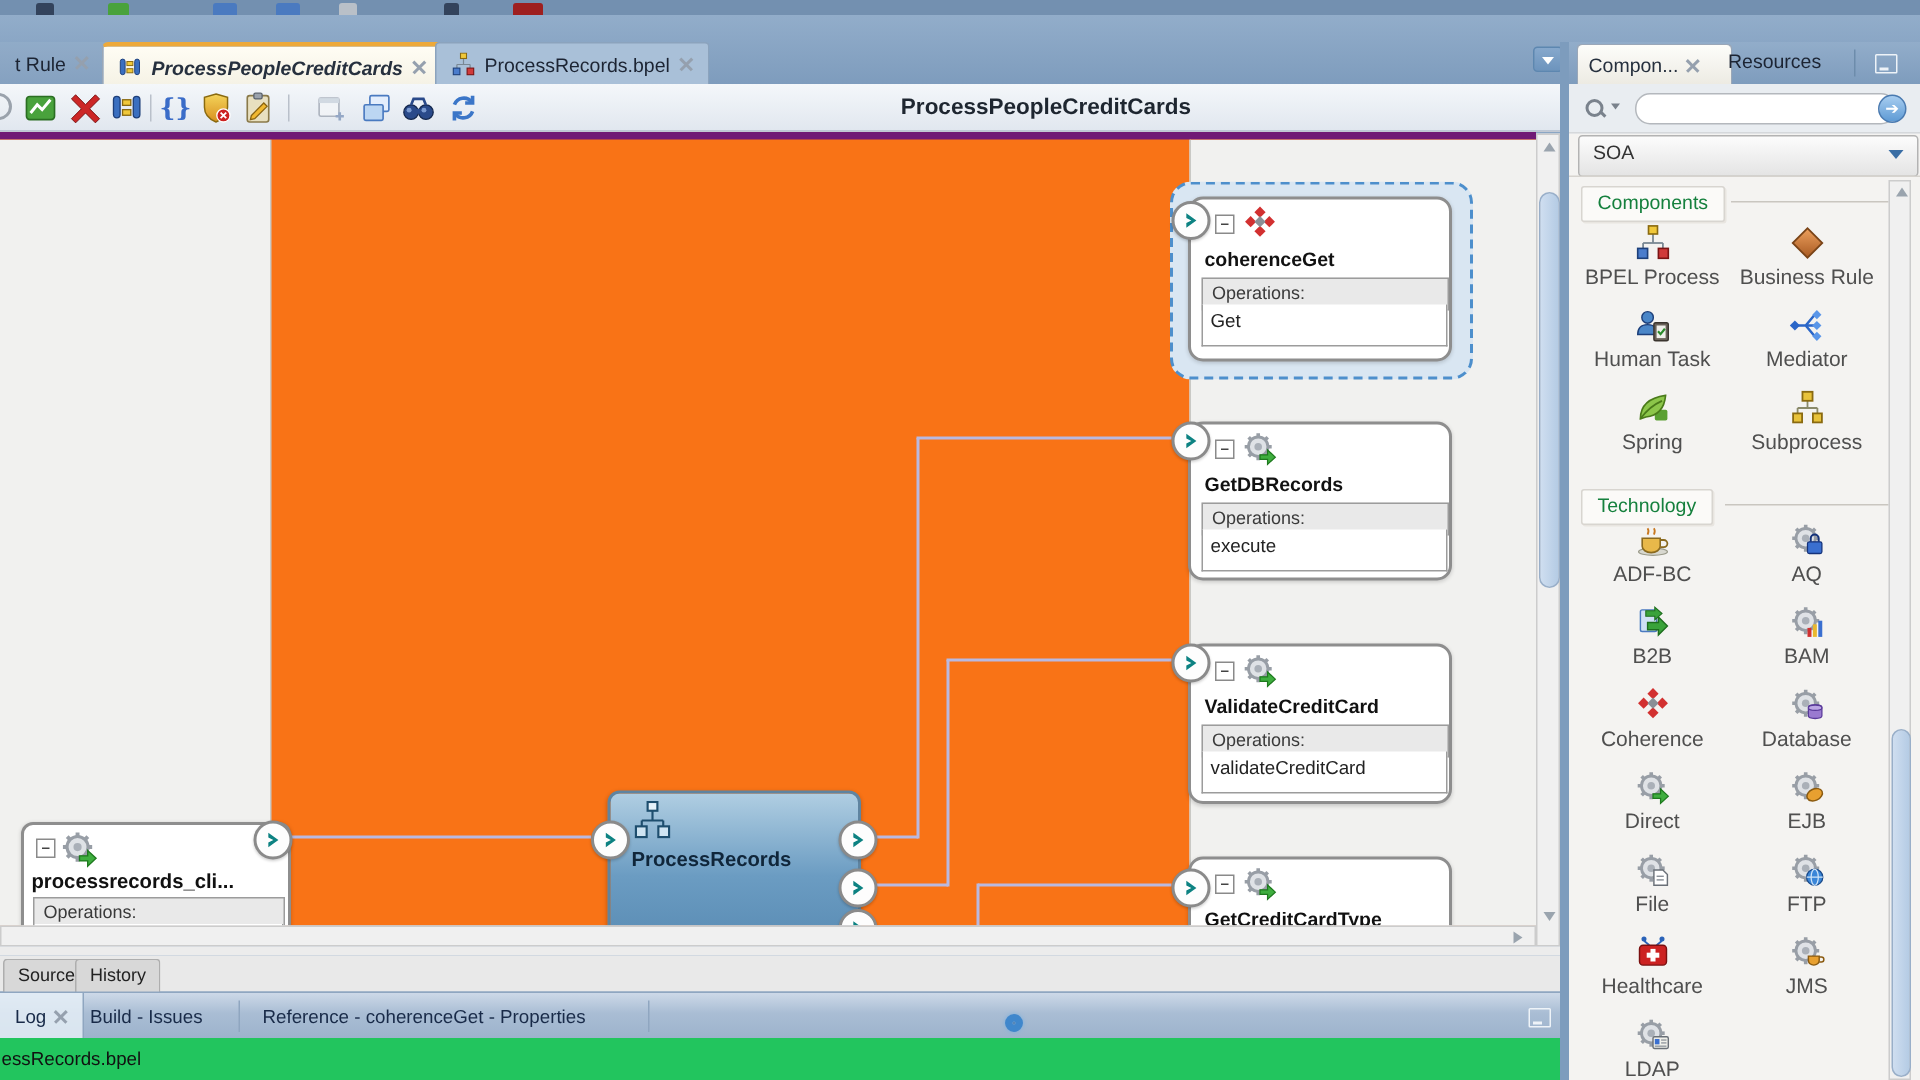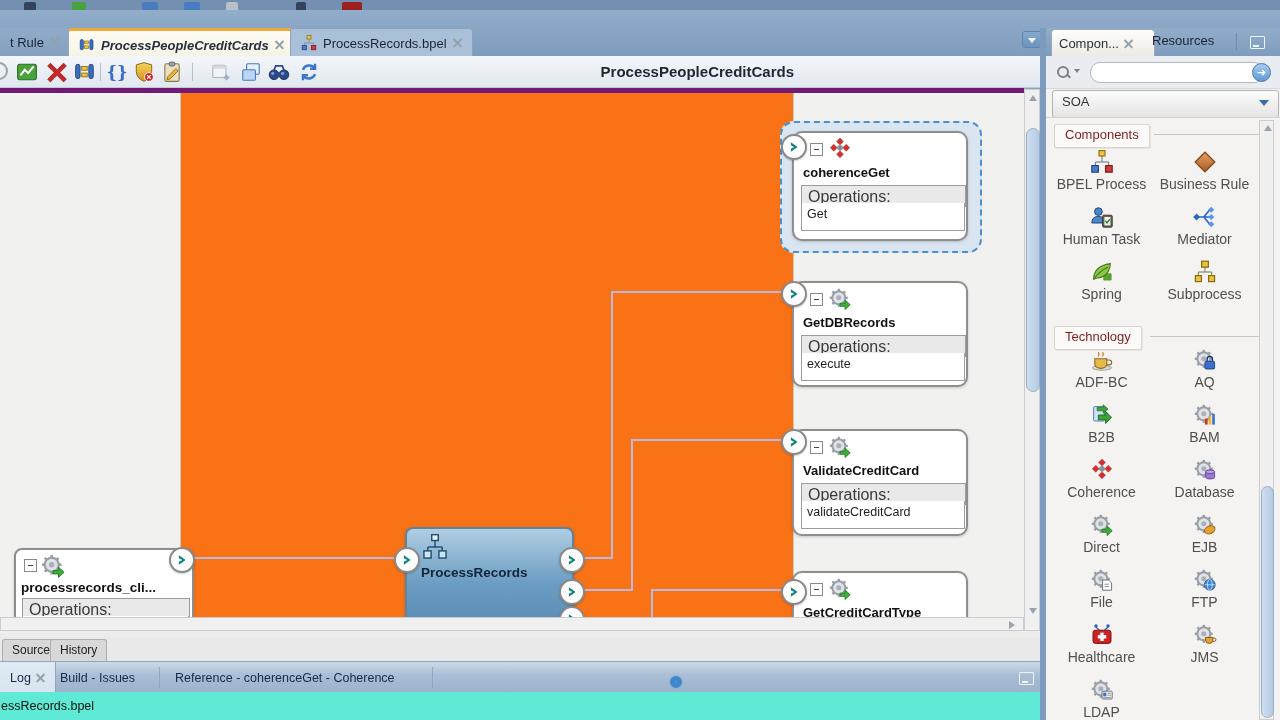--- a/index.html
+++ b/index.html
@@ -34,21 +34,21 @@
   .laneline{position:absolute;top:0;width:1px;height:529px;background:#c9c9c5;}
   .wire{position:absolute;background:#b9b9e0;}
   .refbox{position:absolute;width:172px;background:#fff;border:2px solid #8e8e8e;border-radius:10px;
     box-shadow:0 1px 3px rgba(0,0,0,0.18);}
   .minusbox{position:absolute;width:11px;height:11px;background:#fff;border:1px solid #8a8a8a;
     display:flex;align-items:center;justify-content:center;}
   .minusbox::after{content:"";width:5px;height:1.6px;background:#444;}
   .cicon{position:absolute;width:24px;height:24px;}
   .ctitle{position:absolute;font-size:13px;font-weight:bold;color:#111;white-space:nowrap;}
   .opsh{position:absolute;left:7px;width:157px;height:18px;background:#e9e9e9;border:1px solid #9c9c9c;
-    font-size:16px;color:#3a3a3a;padding:2px 0 0 6px;}
+    font-size:12px;color:#3a3a3a;padding:2px 0 0 6px;}
   .opsr{position:absolute;left:7px;width:157px;height:23px;background:#fff;border:1px solid #9c9c9c;border-top:none;
     font-size:12.5px;color:#222;padding:4px 0 0 5px;}
   .badge{position:absolute;width:22px;height:22px;border-radius:50%;background:#fdfdfd;border:2px solid #8a8a8a;
     display:flex;align-items:center;justify-content:center;box-shadow:0 1px 2px rgba(0,0,0,0.2);}
   .badge svg{width:12px;height:12px;}
   #selwrap{position:absolute;left:780px;top:28px;width:198px;height:128px;background:#d9e6f2;
     border:2px dashed #4d8fcc;border-radius:14px;}
   #procbox{position:absolute;left:405px;top:434px;width:165px;height:100px;border-radius:8px;
     background:linear-gradient(#b0cee2,#6b9cc2 55%,#5a8cb4);border:2px solid #5f84a0;box-shadow:0 1px 3px rgba(0,0,0,0.25);}
   
@@ -58,21 +58,21 @@
   
   #srcstrip{left:0;top:637px;width:1040px;height:24px;background:#e9e9e9;}
   .stab{position:absolute;top:2px;height:22px;background:#d8d8d8;border:1px solid #aeaeae;border-bottom:none;
     border-radius:3px 3px 0 0;font-size:12px;color:#222;padding:3px 9px 0 9px;}
   #logbar{left:0;top:661px;width:1040px;height:31px;
     background:linear-gradient(#cdd9e8,#a9bdd4 45%,#9db3cc);border-top:1px solid #8fa6c0;}
   .ltab{position:absolute;top:0;height:31px;display:flex;align-items:center;gap:5px;font-size:12.5px;
     color:#182a48;padding:0 10px;}
   .ltab.activeL{background:rgba(228,237,246,0.85);border-right:1px solid #8fa6c0;}
   .lsep{position:absolute;top:5px;width:1px;height:21px;background:#8fa6c0;}
-  #logbody{left:0;top:692px;width:1155px;height:28px;background:#5eead4;font-size:12.5px;color:#111;padding-left:16px;}
+  #logbody{left:0;top:692px;width:1155px;height:28px;background:#22c55e;font-size:12.5px;color:#111;padding-left:16px;}
   #spinner{position:absolute;left:670px;top:676px;width:12px;height:12px;border:5px solid #3f87cc;
     border-radius:50%;box-shadow:0 0 3px #7ab0e0, inset 0 0 2px #2a6aa8;}
   .minwin{position:absolute;width:13px;height:11px;border:1.5px solid #eef3f8;border-radius:1px;}
   .minwin::after{content:"";position:absolute;left:2px;bottom:1px;width:6px;height:1.6px;background:#eef3f8;}
   
   #splitter{left:1040px;top:28px;width:6px;height:692px;background:#7d9cbd;}
   #palette{left:1046px;top:28px;width:234px;height:692px;background:#f4f3f1;overflow:hidden;}
   #palHead{position:absolute;left:0;top:0;width:234px;height:28px;background:linear-gradient(#92adca,#7e9cbd);}
   #palTabC{position:absolute;left:5px;top:1px;width:88px;height:27px;background:linear-gradient(#fdfdfa,#eceae2);
     border:1px solid #9aa7b8;border-bottom:none;border-radius:4px 4px 0 0;display:flex;align-items:center;gap:5px;
@@ -80,21 +80,21 @@
   #palTabR{position:absolute;left:106px;top:5px;font-size:13px;color:#1c2433;}
   #searchrow{position:absolute;left:0;top:28px;width:234px;height:32px;background:#e9edf1;border-bottom:1px solid #d5d8db;}
   #psearch{position:absolute;left:44px;top:6px;width:156px;height:19px;border:1px solid #b4b8bd;border-radius:10px;
     padding:0 8px;font-size:12px;background:#fff;outline:none;}
   #gobtn{position:absolute;left:206px;top:7px;width:17px;height:17px;border-radius:50%;
     background:linear-gradient(#a7cdf0,#5e9ad4);border:1px solid #4a7ab0;color:#fff;font-size:11px;
     display:flex;align-items:center;justify-content:center;}
   #soa{position:absolute;left:6px;top:62px;width:216px;height:23px;border:1px solid #b3b3b3;border-radius:3px;
     background:linear-gradient(#fcfcfc,#e4e4e4);font-size:13px;color:#333;padding:3px 0 0 9px;}
   .shead{position:absolute;left:8px;height:20px;background:#fbfaf8;border:1px solid #d8d5d0;border-radius:2px;
-    font-size:13px;color:#7f1d1d;padding:2px 10px 0 10px;box-shadow:1px 1px 0 #e8e5e0;}
+    font-size:13px;color:#15803d;padding:2px 10px 0 10px;box-shadow:1px 1px 0 #e8e5e0;}
   .srule{position:absolute;height:1px;background:#c9c6c0;}
   .pgrid{position:absolute;left:4px;width:206px;display:grid;grid-template-columns:1fr 1fr;grid-auto-rows:55px;}
   .pit{display:flex;flex-direction:column;align-items:center;padding-top:0;cursor:pointer;}
   .pic{width:24px;height:24px;position:relative;}
   .plb{font-size:14px;color:#4f4f4f;margin-top:2px;white-space:nowrap;}
   .magico{position:relative;width:14px;height:14px;display:inline-block;}
   .magico::before{content:"";position:absolute;left:1px;top:1px;width:8px;height:8px;border:2px solid #7a828c;border-radius:50%;}
   .magico::after{content:"";position:absolute;left:9.5px;top:9.5px;width:5px;height:2px;background:#7a828c;transform:rotate(45deg);}
   .caret{width:0;height:0;border-left:5px solid transparent;border-right:5px solid transparent;border-top:6px solid #3a6ea5;}
 </style>
@@ -436,21 +436,21 @@
   <div class="abs" id="logbar">
     <div class="ltab activeL" style="left:0;justify-content:flex-end;">
       <span>Log</span>
       <span class="xi"></span>
     </div>
     <div class="ltab" style="left:50px;">
       <span>Build - Issues</span>
     </div>
     <span class="lsep" style="left:159px;"></span>
     <div class="ltab" style="left:165px;">
-      <span>Reference - coherenceGet - Coherence</span>
+      <span>Reference - coherenceGet - Properties</span>
     </div>
     <span class="lsep" style="left:432px;"></span>
     <span class="minwin" style="left:1019px;top:10px;"></span>
   </div>
   <div id="spinner" class="abs"></div>
   <div class="abs" id="logbody">
     <span style="position:absolute;left:1px;top:7px;">essRecords.bpel</span>
   </div>
 
   <div class="abs" id="splitter"></div>

